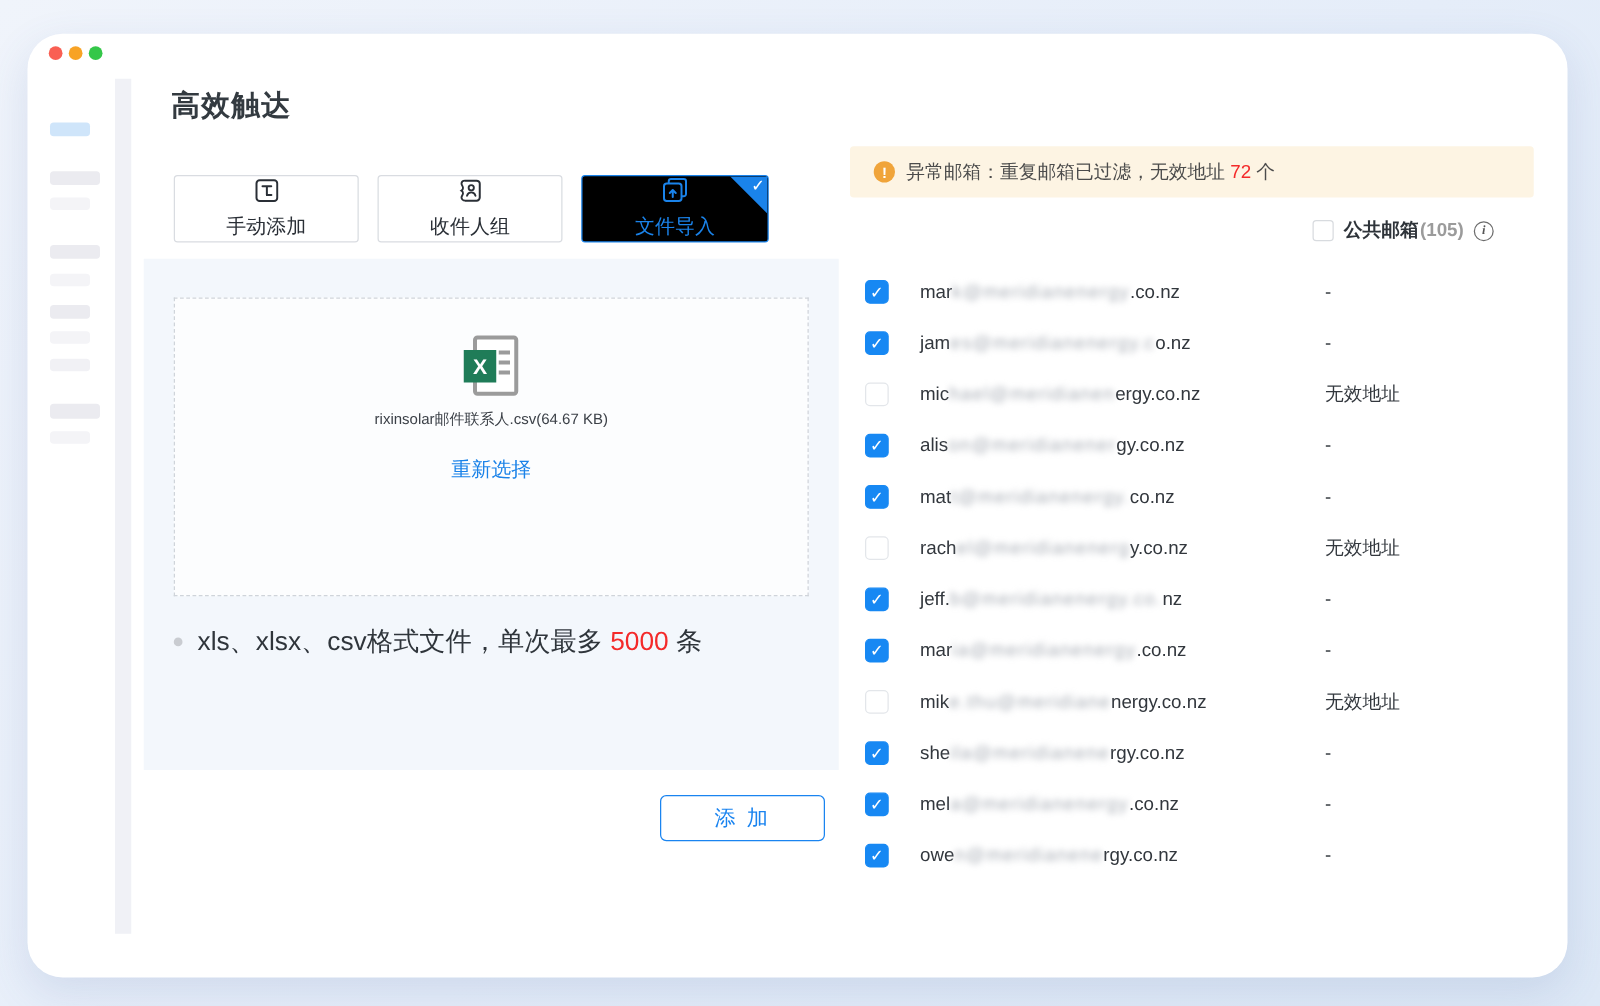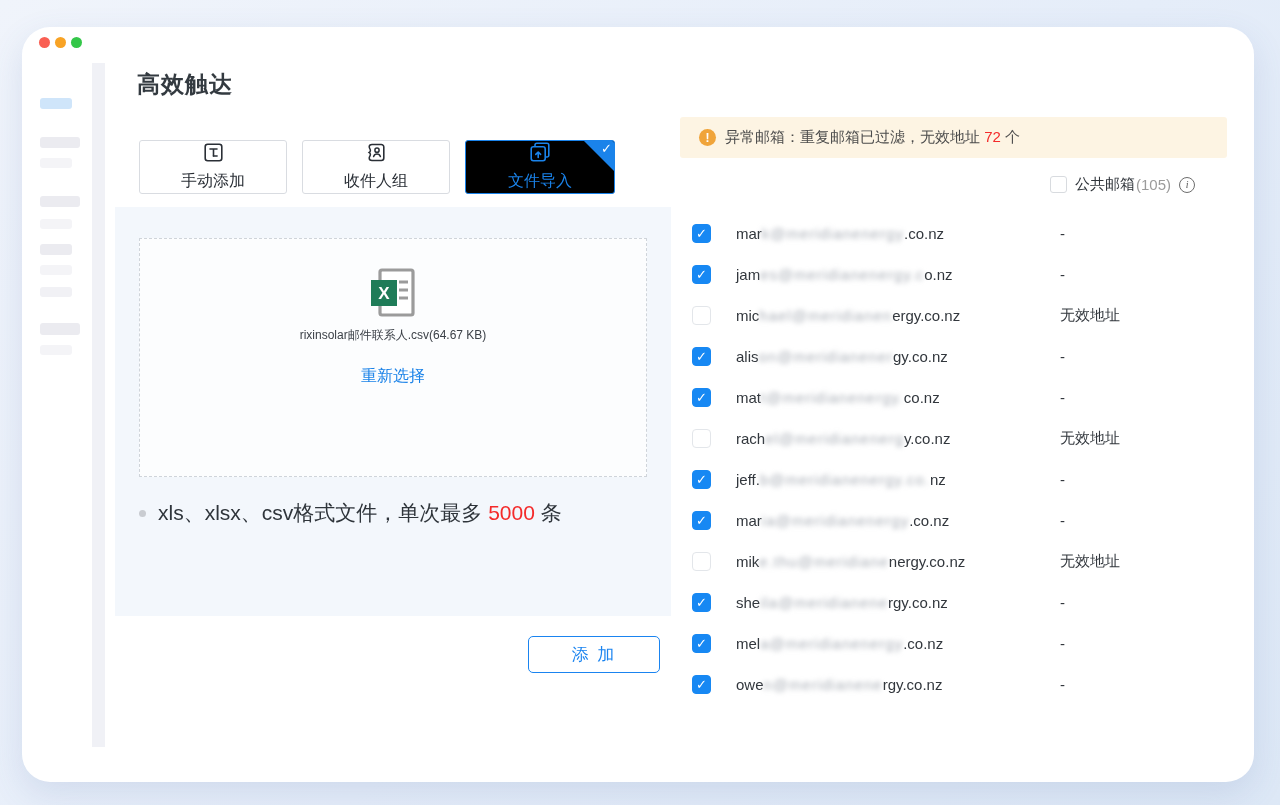--- a/index.html
+++ b/index.html
@@ -48,21 +48,21 @@
   .add-btn { position:absolute; left:506px; top:609px; width:132px; height:37px; background:#fff;
     border:1px solid #1a84f0; border-radius:5px; color:#1a84f0; font-size:17px; letter-spacing:2px;
     display:flex; align-items:center; justify-content:center; cursor:pointer; }
 
   
   .alert-banner { position:absolute; left:658px; top:90px; width:547px; height:41px; background:#fdf4e3; border-radius:3px;
     display:flex; align-items:center; padding-left:19px; font-size:15px; color:#4c4c4c; }
   .alert-icon { width:17px; height:17px; border-radius:50%; background:#f0a43a; color:#fff; font-size:12px; font-weight:bold;
     display:flex; align-items:center; justify-content:center; margin-right:9px; flex:0 0 auto; }
 
-  .public-row { position:absolute; top:148px; left:1028px; display:flex; align-items:center; gap:8px; }
+  .public-row { position:absolute; top:148px; left:1028px; display:flex; align-items:center; gap:8px;font-weight:bold; }
   .public-row .label { font-size:15px; color:#2f343a; }
   .public-row .count { font-size:15px; color:#9b9b9b; margin-left:-7px; }
   .checkbox { width:17px; height:17px; background:#fff; border:1px solid #d8dbdf; border-radius:3px; cursor:pointer; }
   .info-icon { width:16px; height:16px; border:1px solid #6d6d6d; border-radius:50%; color:#555;
     font-size:10px; font-style:italic; font-family:"Liberation Serif",serif; display:flex; align-items:center; justify-content:center; cursor:pointer; }
 
   
   .email-list { position:absolute; left:670px; top:186px; width:550px; }
   .email-row { position:relative; height:41px; display:flex; align-items:center; }
   .row-checkbox { width:19px; height:19px; border-radius:4px; background:#fff; border:1px solid #e3e6ea; cursor:pointer;

